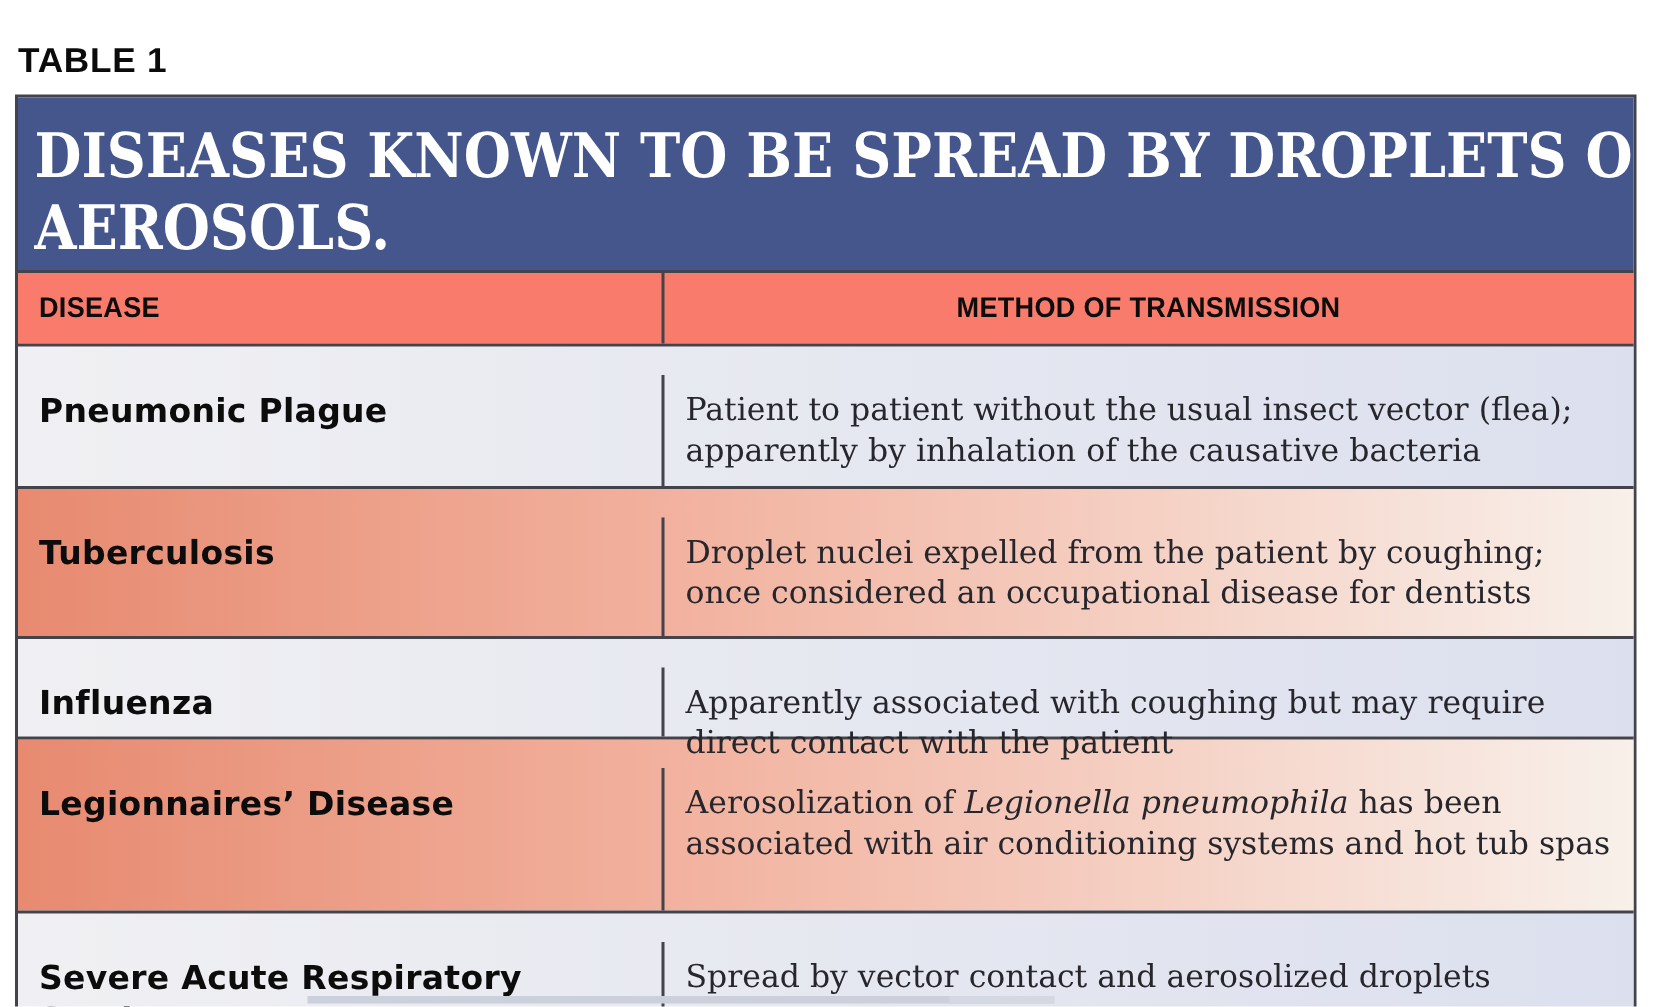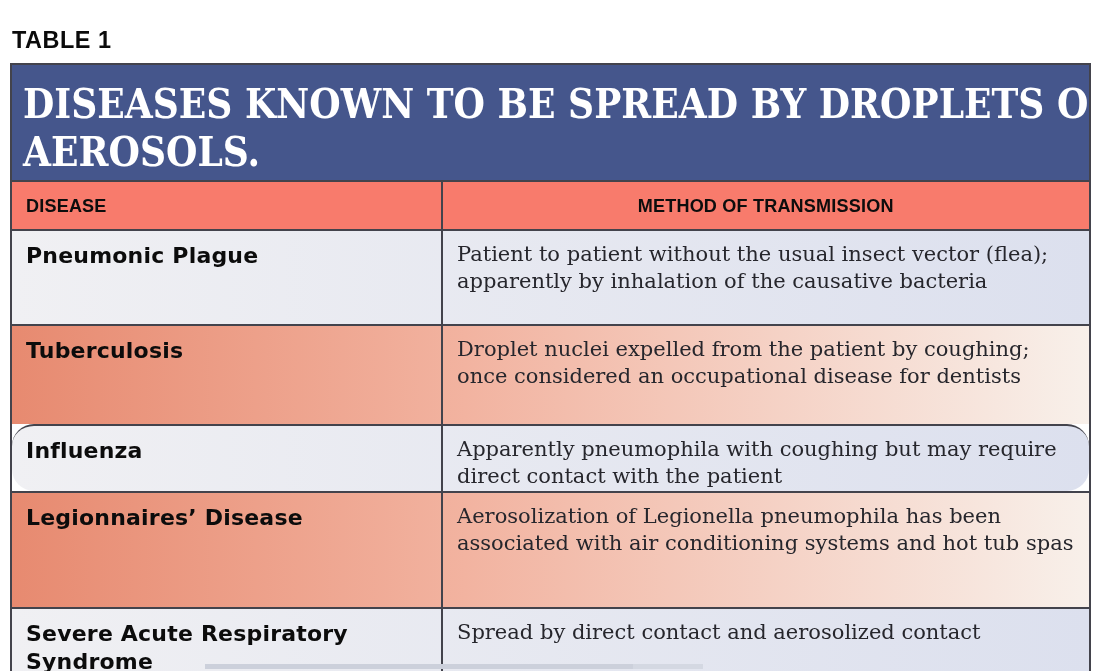--- a/index.html
+++ b/index.html
@@ -61,35 +61,35 @@
   .hc.left span{transform-origin:0 50%;}
 
   
   .row{
     display:flex;
     border-top:2px solid var(--border,#43434C);
     box-sizing:border-box;
   }
   .row.light{background:linear-gradient(90deg,var(--row-light-left,#F0F0F3) 0%,var(--row-light-right,#DCE0EE) 100%);}
   .row.salmon{background:linear-gradient(90deg,var(--row-salmon-left,#E78A70) 0%,#F2B3A0 42%,var(--row-salmon-right,#F8F0EA) 100%);}
-  .cell{box-sizing:border-box;}
+  .cell{box-sizing:border-box;margin-top:19px;}
   .cell.disease{
     width:429px;padding:11px 14px 0 14px;
     font-family:"DejaVu Sans",sans-serif;
     font-weight:bold;font-size:22px;line-height:28px;
     color:#0c0c0c;letter-spacing:0.2px;
   }
   .cell.method{
     flex:1;border-left:2px solid var(--border,#43434C);
     padding:10px 14px 0 14px;
     font-family:"DejaVu Serif",serif;
     font-size:21px;line-height:27px;
     color:var(--body-text,#26262C);
   }
-  .cell.method .it{}
+  .cell.method .it{font-style:italic;}
 
   
   .bottom-sliver{
     position:absolute;left:205px;top:664px;width:497px;height:5px;
     background:#ccd0db;
   }
   .bottom-sliver2{
     position:absolute;left:633px;top:664px;width:70px;height:5px;
     background:#d4d8e2;
   }
@@ -119,29 +119,29 @@
 
   <div id="rows">
       <div class="row light" style="height: 95px;">
         <div class="cell disease"><span>Pneumonic Plague</span></div>
         <div class="cell method"><span>Patient to patient without the usual insect vector (flea); apparently by inhalation of the causative bacteria</span></div>
       </div>
       <div class="row salmon" style="height: 100px;">
         <div class="cell disease"><span>Tuberculosis</span></div>
         <div class="cell method"><span>Droplet nuclei expelled from the patient by coughing; once considered an occupational disease for dentists</span></div>
       </div>
-      <div class="row light" style="height: 67px; border-radius: 22px;">
+      <div class="row light" style="height: 67px;">
         <div class="cell disease"><span>Influenza</span></div>
-        <div class="cell method"><span>Apparently pneumophila with coughing but may require direct contact with the patient</span></div>
+        <div class="cell method"><span>Apparently associated with coughing but may require direct contact with the patient</span></div>
       </div>
       <div class="row salmon" style="height: 116px;">
         <div class="cell disease"><span>Legionnaires’ Disease</span></div>
         <div class="cell method"><span>Aerosolization of </span><span class="it">Legionella pneumophila</span><span> has been associated with air conditioning systems and hot tub spas</span></div>
       </div>
       <div class="row light" style="height: 67px;">
         <div class="cell disease"><span>Severe Acute Respiratory Syndrome</span></div>
-        <div class="cell method"><span>Spread by direct contact and aerosolized contact</span></div>
+        <div class="cell method"><span>Spread by vector contact and aerosolized droplets</span></div>
       </div>
     </div>
 </div>
 
 <div class="bottom-sliver"></div>
 <div class="bottom-sliver2"></div>
 
 </body></html>

